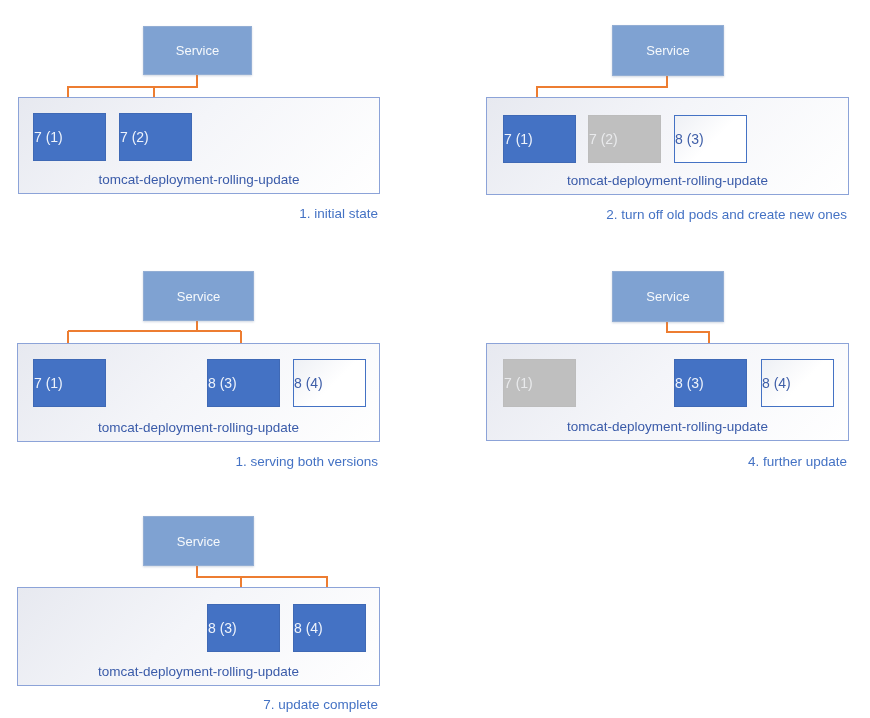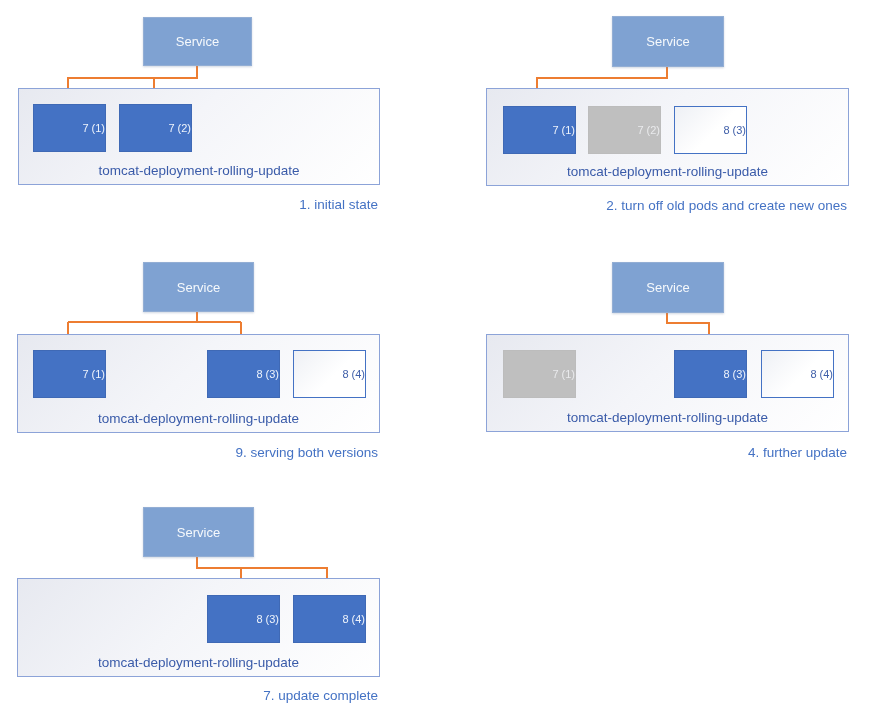--- a/index.html
+++ b/index.html
@@ -1,18 +1,18 @@
 <!DOCTYPE html>
 <html><head>
 <meta charset="utf-8">
 <style>
   html,body{margin:0;padding:0;background:#ffffff;}
   body{font-family:"Liberation Sans", sans-serif;}
   .stage{position:relative;width:870px;height:718px;background:#ffffff;overflow:hidden;}
-  .panel{position:absolute;}
+  .panel{position:absolute;margin-top:9px;}
   .arrows{position:absolute;left:0;top:0;pointer-events:none;}
   .service{
     position:absolute;
     background:#7fa2d2;
     border:1px solid #93aed4;
     color:#f6f9fc;
     display:flex;align-items:center;justify-content:center;
     font-size:13px;
     box-shadow:0 1px 2px rgba(120,140,170,0.35);
   }
@@ -23,22 +23,22 @@
   }
   .deployment-label{
     position:absolute;left:0;right:0;bottom:6px;
     text-align:center;
     color:#3a5ba9;
     font-size:13.5px;
   }
   .pod{
     position:absolute;
     width:71px;height:46px;
-    display:flex;align-items:center;justify-content:flex-end;
-    font-size:11px;
+    display:flex;align-items:center;justify-content:flex-start;
+    font-size:14px;
   }
   .pod[data-state="active"]{
     background:#4472c4;
     border:1px solid #3f69b5;
     color:#eef3fb;
   }
   .pod[data-state="old"]{
     background:#bfbfbf;
     border:1px solid #bcbcbc;
     color:#e9eaec;
@@ -124,21 +124,21 @@
         <span>7 (1)</span>
       </div>
       <div class="pod" style="left:189px;top:15px;" data-state="active">
         <span>8 (3)</span>
       </div>
       <div class="pod" style="left:275px;top:15px;" data-state="new">
         <span>8 (4)</span>
       </div>
       <div class="deployment-label">tomcat-deployment-rolling-update</div>
     </div>
-    <div class="caption" style="left:17px;top:205px;width:361px;">9. serving both versions</div>
+    <div class="caption" style="left:17px;top:205px;width:361px;">1. serving both versions</div>
   </div>
 
   <div class="panel" style="left:435px;top:240px;width:435px;height:240px;">
     <svg class="arrows" width="435" height="240" viewBox="0 0 435 240">
       <path class="arrow-line" d="M232,71 V83 H274 V100"></path>
       <polygon class="arrowhead" points="268.5,100 279.5,100 274,109"></polygon>
     </svg>
     <div class="service" style="left:177px;top:22px;width:110px;height:49px;">
       <span>Service</span>
     </div>

